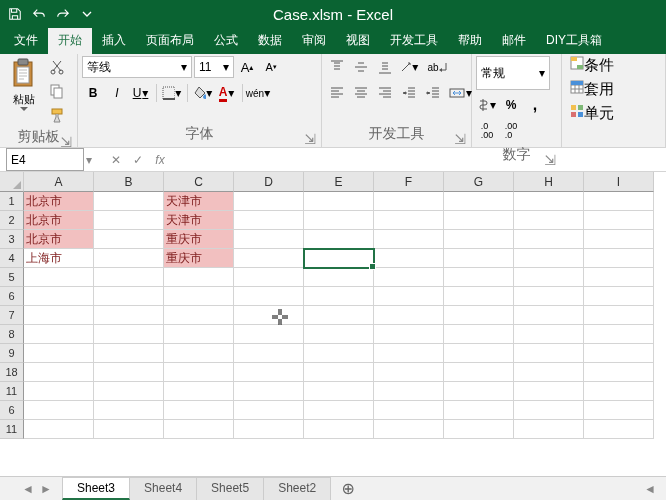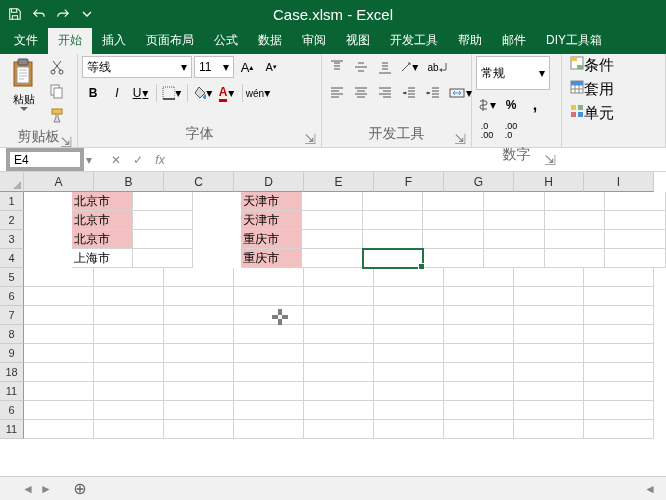--- a/index.html
+++ b/index.html
@@ -37,38 +37,38 @@
 
 .align-group { width: 150px; }
 .num-group { width: 90px; }
 .num-combo { border: 1px solid #c0c0c0; background: #fff; width: 74px; height: 22px; display: flex; align-items: center; padding: 16px 4px; font-size: 12px; }
 
 .styles-group { flex: 1; }
 .style-btn { display: flex; height: 22px; padding: 0 4px; cursor: pointer; font-size: 15px; white-space: nowrap; }
 .style-icon { width: 14px; height: 14px; }
 
 .formula-bar { height: 24px; border-bottom: 1px solid #d4d4d4; display: flex; align-items: center; background: #fff; }
-.name-box { width: 78px; height: 23px; border: 4px solid #a3a3a3; margin: 0 2px 0 6px; display: flex; align-items: center; padding: 0 4px; font-size: 12px; }
+.name-box { width: 78px; height: 23px; border: 1px solid #a3a3a3; margin: 0 2px 0 6px; display: flex; align-items: center; padding: 0 4px; font-size: 12px; }
 .name-drop { width: 16px; color: #888; cursor: pointer; }
 .fx-btns { display: flex; gap: 2px; margin: 0 4px; }
 .fx-btn { width: 20px; height: 20px; display: flex; align-items: center; justify-content: center; color: #888; cursor: pointer; font-size: 12px; }
 .fx-label { font-style: italic; }
 .formula-input { flex: 1; height: 20px; border: none; padding: 0 4px; font-size: 12px; }
 
 .grid-area { flex: 1; display: flex; position: relative; overflow: hidden; background: #fff; }
 .corner { width: 24px; height: 20px; background: #e6e6e6; border-right: 1px solid #ccc; border-bottom: 1px solid #999; position: absolute; top: 0; left: 0; }
 .corner::after { content: ""; position: absolute; right: 2px; bottom: 2px; width: 0; height: 0; border-left: 8px solid transparent; border-bottom: 8px solid #b0b0b0; }
 .col-headers { position: absolute; top: 0; left: 24px; right: 0; height: 20px; display: flex; }
 .col-h { width: 70px; background: #e6e6e6; border-right: 1px solid #ccc; border-bottom: 1px solid #999; display: flex; align-items: center; justify-content: center; font-size: 12px; color: #333; cursor: pointer; }
 .row-headers { position: absolute; top: 20px; left: 0; width: 24px; bottom: 0; }
 .row-h { height: 19px; background: #e6e6e6; border-right: 1px solid #999; border-bottom: 1px solid #ccc; display: flex; align-items: center; justify-content: center; font-size: 11px; color: #333; cursor: pointer; }
 .cells { position: absolute; top: 20px; left: 24px; right: 0; bottom: 0; }
 .row { display: flex; height: 19px; }
 .cell { width: 70px; height: 19px; border-right: 1px solid #d4d4d4; border-bottom: 1px solid #d4d4d4; padding: 0 2px; font-size: 12px; display: flex; align-items: center; white-space: nowrap; }
-.red-text { color: #000000; margin-left: 48px; }
+.red-text { color: #7f1d1d; }
 .pink-bg { background: #f2c0c0; }
 .active-cell { outline: 2px solid #217346; outline-offset: -1px; position: relative; }
 .active-cell::after { content: ""; position: absolute; right: -3px; bottom: -3px; width: 5px; height: 5px; background: #217346; border: 1px solid #fff; }
 
 .cursor-cross { position: absolute; pointer-events: none; }
 
 .sheet-tabs { height: 24px; border-top: 1px solid #ccc; background: #f1f1f1; display: flex; align-items: center; padding-left: 20px; }
 .nav-arrows { display: flex; gap: 2px; margin-right: 8px; }
 .nav-arrow { width: 16px; height: 16px; display: flex; align-items: center; justify-content: center; color: #888; cursor: pointer; }
 .sheet-tab { padding: 3px 14px; border: 1px solid #ccc; border-bottom: none; background: #fff; font-size: 12px; cursor: pointer; margin-right: -1px; }
@@ -532,17 +532,23 @@
       <path d="M8 0v6M8 10v6M0 8h6M10 8h6" stroke="#000" stroke-width="3"></path>
       <path d="M8 0v6M8 10v6M0 8h6M10 8h6" stroke="#fff" stroke-width="1"></path>
     </svg>
 </div>
 
 <div class="sheet-tabs">
   <div class="nav-arrows">
     <div class="nav-arrow">◄</div>
     <div class="nav-arrow">►</div>
   </div>
+  <div class="sheet-tabs-list" style="display:flex">
+      <div class="sheet-tab active">Sheet3</div>
+      <div class="sheet-tab inactive">Sheet4</div>
+      <div class="sheet-tab inactive">Sheet5</div>
+      <div class="sheet-tab inactive">Sheet2</div>
+    </div>
   <div class="add-sheet">⊕</div>
   <div class="tab-scroll">
     <div class="nav-arrow">◄</div>
   </div>
 </div>
 
 </body></html>

